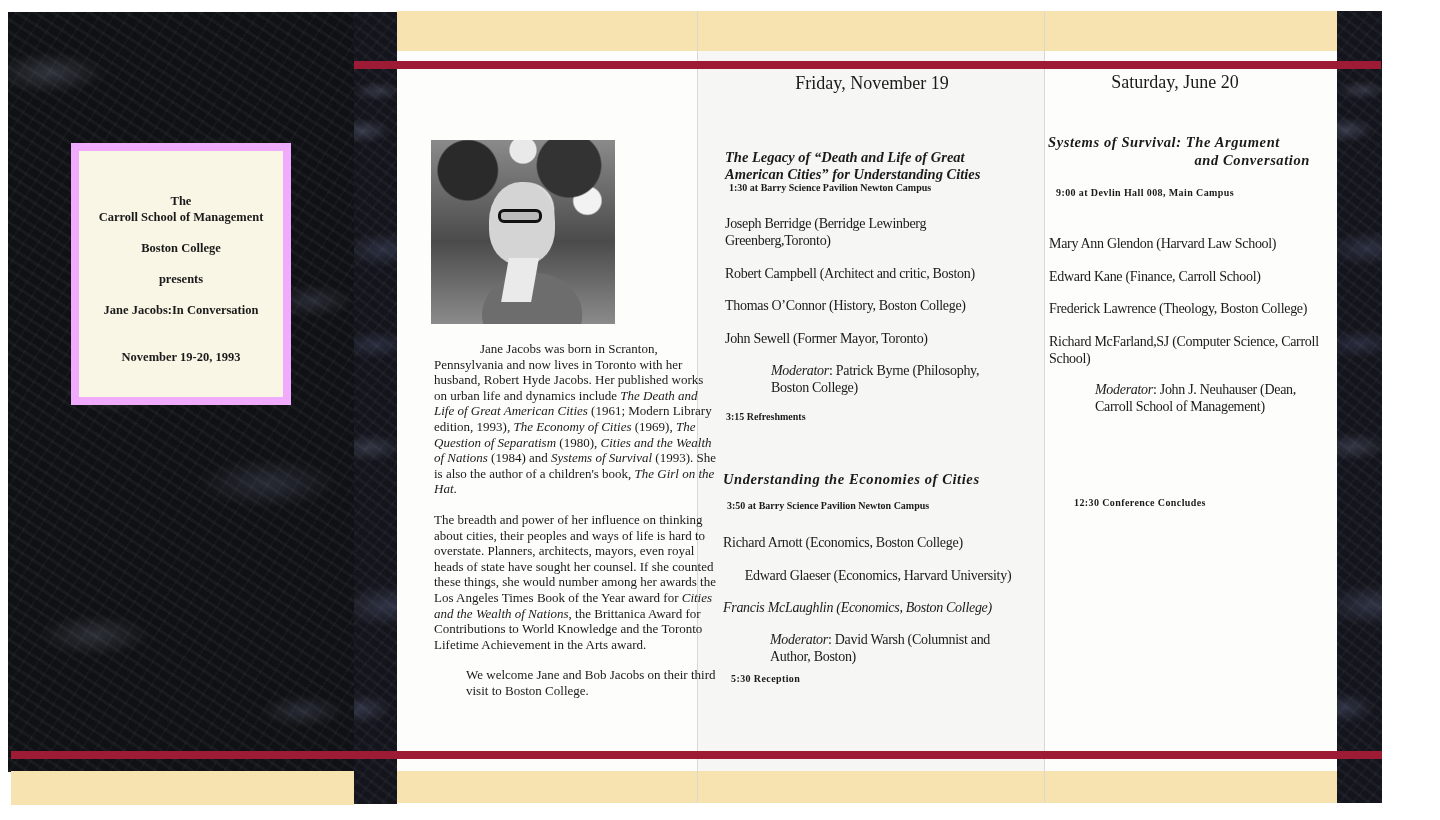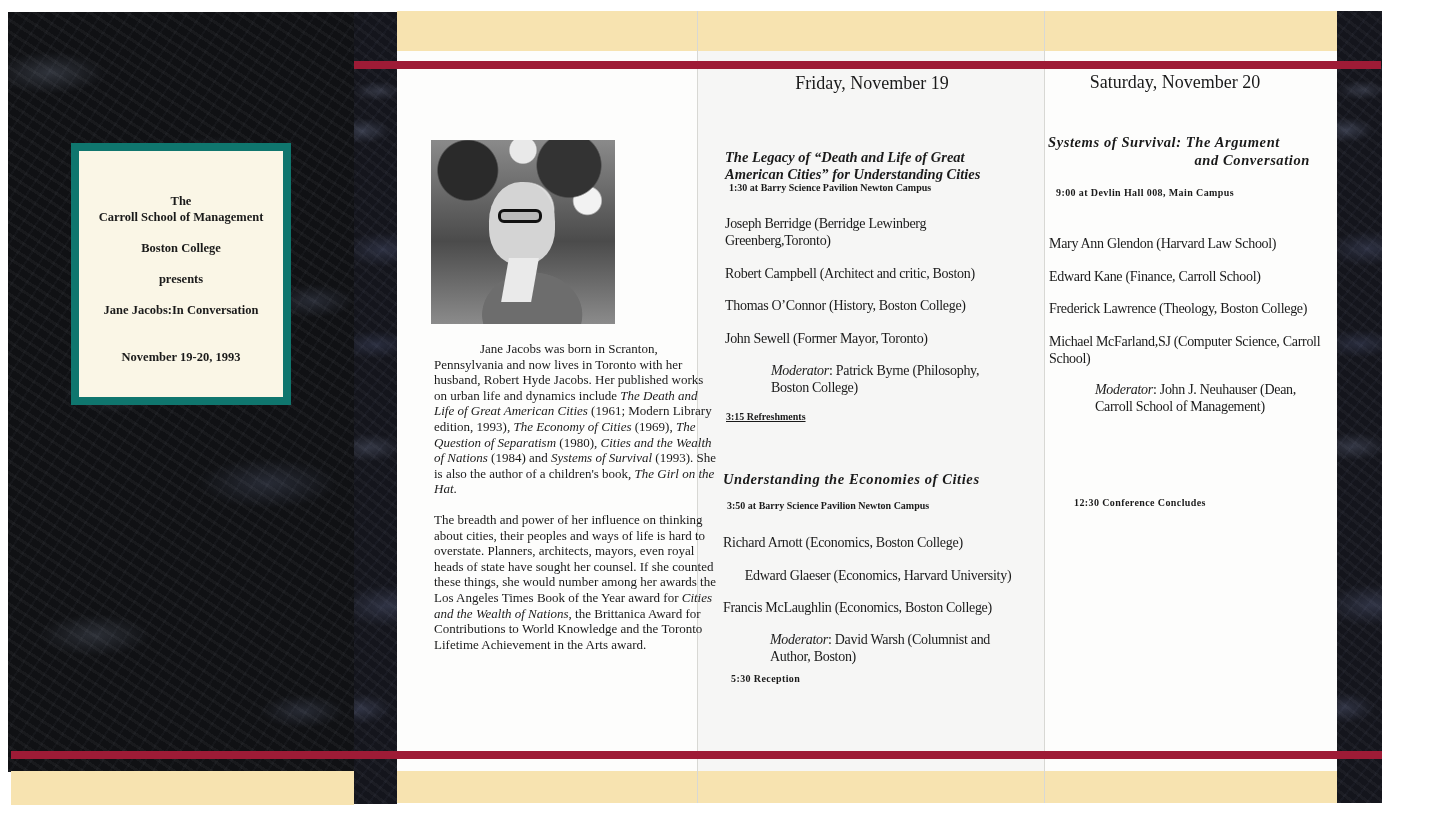--- a/index.html
+++ b/index.html
@@ -42,21 +42,21 @@
   .cream { background:#f7e3b0; }
   .red-rule { background:#9e1b36; height:8px; }
 
   .panel-white { background:#fdfdfc; }
   .panel-gray { background:#f6f6f5; }
   .fold { width:1px; background:#d8d8d4; }
 
   
   .title-card {
     left:71px; top:143px; width:220px; height:262px;
-    background:#0f766e;
+    background:#f0abfc;
     box-sizing:border-box; padding:8px;
   }
   .title-card-inner {
     width:100%; height:100%; background:#faf6e6;
     box-sizing:border-box; padding-top:42px;
     text-align:center; font-weight:bold; font-size:12.5px; line-height:16px;
   }
   .title-card-inner div { margin:0; }
 
   
@@ -150,53 +150,54 @@
 <div class="abs photo">
   <div class="trees"></div>
   <div class="head"></div>
   <div class="glasses"></div>
   <div class="scarf"></div>
 </div>
 
 <div class="abs bio">
   <p class="indent" id="bio-p1"><span>Jane Jacobs was born in Scranton, Pennsylvania and now lives in Toronto with her husband, Robert Hyde Jacobs.  Her published works on urban life and dynamics include </span><i>The Death and Life of Great American Cities</i><span> (1961; Modern Library edition, 1993), </span><i>The Economy of Cities</i><span> (1969), </span><i>The Question of Separatism</i><span> (1980), </span><i>Cities and the Wealth of Nations</i><span> (1984) and </span><i>Systems of Survival</i><span> (1993).  She is also the author of a children's book, </span><i>The Girl on the Hat</i><span>.</span></p>
   <p id="bio-p2"><span>The breadth and power of her influence on thinking about cities, their peoples and ways of life is hard to overstate.  Planners, architects, mayors, even royal heads of state have sought her counsel.  If she counted these things, she would number among her awards the Los Angeles Times Book of the Year award for </span><i>Cities and the Wealth of Nations</i><span>, the Brittanica Award for Contributions to World Knowledge and the Toronto Lifetime Achievement in the Arts award.</span></p>
+  <p class="welcome">We welcome Jane and Bob Jacobs on their third visit to Boston College.</p>
 </div>
 
 <div class="abs day-title" style="left:697px; top:73px; width:350px;">Friday, November 19</div>
 
 <div class="abs session-title" style="left:725px; top:149px; width:300px;">The Legacy of “Death and Life of Great American Cities”  for Understanding Cities</div>
 <div class="abs time-line" style="left:729px; top:182px; width:300px;">1:30 at Barry Science Pavilion Newton Campus</div>
 
 <div class="abs person" style="left:725px; top:215px; width:240px;">Joseph Berridge (Berridge Lewinberg Greenberg,Toronto)</div>
 <div class="abs person" style="left:725px; top:265px; width:310px;">Robert Campbell (Architect and critic, Boston)</div>
 <div class="abs person" style="left:725px; top:297px; width:310px;">Thomas O’Connor (History, Boston College)</div>
 <div class="abs person" style="left:725px; top:330px; width:310px;">John Sewell (Former Mayor, Toronto)</div>
 <div class="abs person mod-first" style="left:725px; top:362px; width:270px; box-sizing:border-box;">
   <i>Moderator</i><span>: Patrick Byrne (Philosophy, Boston College)</span>
 </div>
-<div class="abs time-line" style="left:726px; top:411px; width:300px;text-decoration:underline;">3:15 Refreshments</div>
+<div class="abs time-line" style="left:726px; top:411px; width:300px;">3:15 Refreshments</div>
 
 <div class="abs session-title" style="left:723px; top:471px; width:310px; letter-spacing:0.6px;">Understanding the Economies of Cities</div>
 <div class="abs time-line" style="left:727px; top:500px; width:300px;">3:50 at Barry Science Pavilion Newton Campus</div>
 <div class="abs person" style="left:723px; top:534px; width:310px;">Richard Arnott (Economics, Boston College)</div>
 <div class="abs person" style="left:723px; top:567px; width:310px;text-align:center;">Edward Glaeser (Economics, Harvard University)</div>
-<div class="abs person" style="left:723px; top:599px; width:310px;">Francis McLaughlin (Economics, Boston College)</div>
+<div class="abs person" style="left:723px; top:599px; width:310px;font-style:italic;">Francis McLaughlin (Economics, Boston College)</div>
 <div class="abs person mod-first" style="left:724px; top:631px; width:290px; box-sizing:border-box;">
   <i>Moderator</i><span>: David Warsh (Columnist and Author, Boston)</span>
 </div>
 <div class="abs time-line" style="left:731px; top:673px; width:300px; letter-spacing:0.4px;">5:30 Reception</div>
 
-<div class="abs day-title" style="left:1044px; top:72px; width:262px;">Saturday, November 20</div>
+<div class="abs day-title" style="left:1044px; top:72px; width:262px;">Saturday, June 20</div>
 
 <div class="abs session-title" style="left:1048px; top:134px; width:290px; letter-spacing:0.6px;">Systems of Survival: The Argument</div>
 <div class="abs session-title" style="left:1048px; top:152px; width:262px; text-align:right; letter-spacing:0.6px;">and Conversation</div>
 <div class="abs time-line" style="left:1056px; top:187px; width:290px; letter-spacing:0.4px;">9:00 at Devlin Hall 008, Main Campus</div>
 
 <div class="abs person" style="left:1049px; top:235px; width:285px;">Mary Ann Glendon (Harvard Law School)</div>
 <div class="abs person" style="left:1049px; top:268px; width:285px;">Edward Kane (Finance, Carroll School)</div>
 <div class="abs person" style="left:1049px; top:300px; width:285px;">Frederick Lawrence (Theology, Boston College)</div>
-<div class="abs person" style="left:1049px; top:333px; width:285px;">Michael McFarland,SJ (Computer Science, Carroll School)</div>
+<div class="abs person" style="left:1049px; top:333px; width:285px;">Richard McFarland,SJ (Computer Science, Carroll School)</div>
 <div class="abs person mod-first" style="left:1049px; top:381px; width:270px; box-sizing:border-box;">
   <i>Moderator</i><span>: John J. Neuhauser (Dean, Carroll School of Management)</span>
 </div>
 
 <div class="abs time-line" style="left:1074px; top:497px; width:260px; letter-spacing:0.4px;">12:30 Conference Concludes</div>
 
 </body></html>

